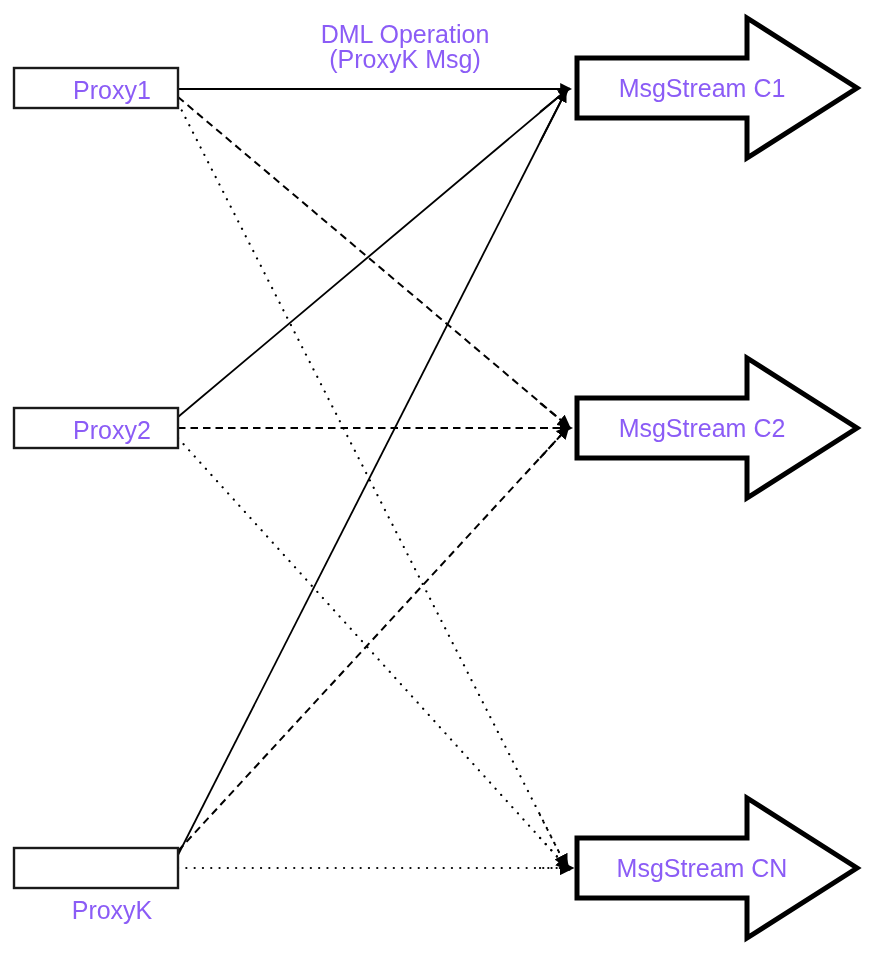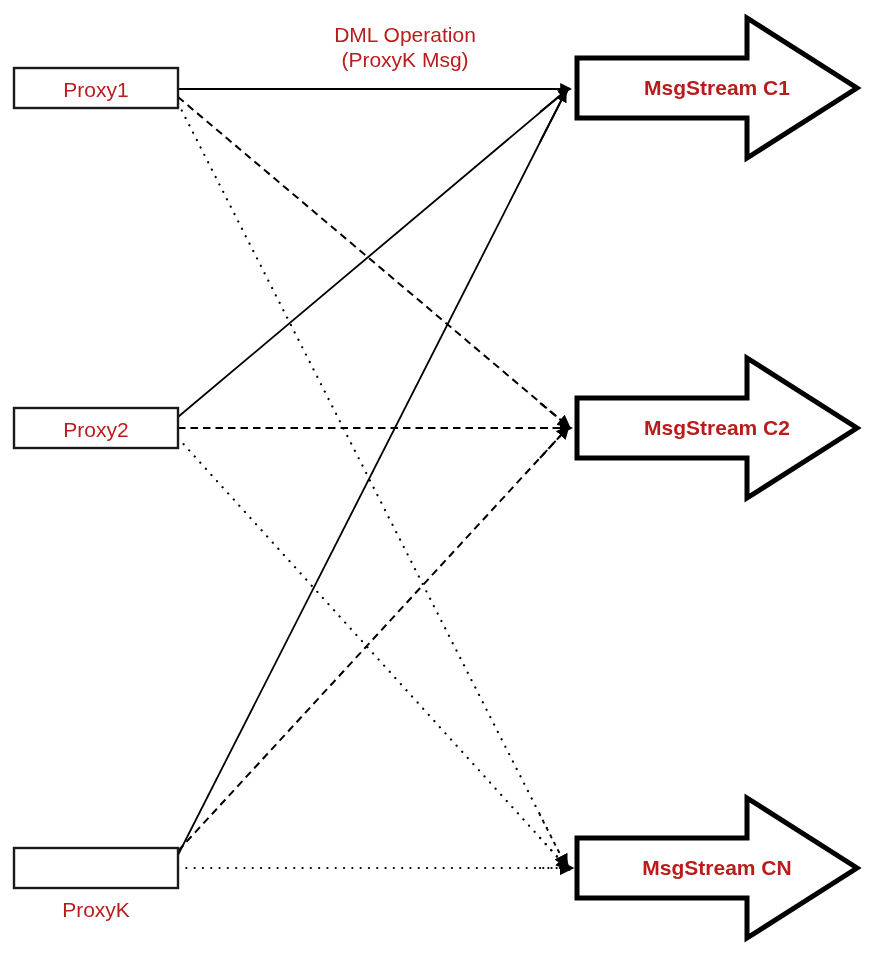--- a/index.html
+++ b/index.html
@@ -20,45 +20,45 @@
     position: absolute;
     left: 0;
     top: 0;
   }
   .label {
     position: absolute;
     display: flex;
     align-items: center;
     justify-content: center;
     text-align: center;
-    font-size: 21px;
-    color: #b91c1c;
+    font-size: 25px;
+    color: #8b5cf6;
     white-space: pre;
     pointer-events: none;
   }
   .title {
     left: 270px;
     top: 22px;
     width: 270px;
     line-height: 25px;
     flex-direction: column;
   }
   .proxy-label {
     left: 14px;
     width: 164px;
     height: 44px;
+    padding-left: 16px;
   }
   .proxy-label.p1 { top: 68px; }
   .proxy-label.p2 { top: 408px; }
   .proxy-label.pk { top: 848px; margin-top: 40px; }
   .stream-label {
-    left: 577px;
+    left: 562px;
     width: 280px;
     height: 60px;
-    font-weight: bold;
   }
   .stream-label.s1 { top: 58px; }
   .stream-label.s2 { top: 398px; }
   .stream-label.sn { top: 838px; }
 
   .edge { stroke: #000000; fill: none; }
   .edge.solid  { stroke-width: 1.8; }
   .edge.dashed { stroke-width: 2;   stroke-dasharray: 7.5 5; }
   .edge.dotted { stroke-width: 2.2; stroke-dasharray: 0.1 8.2; stroke-linecap: round; }
 

